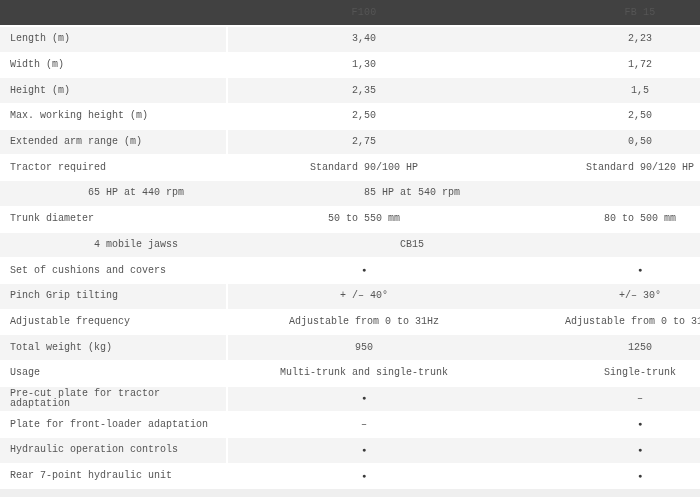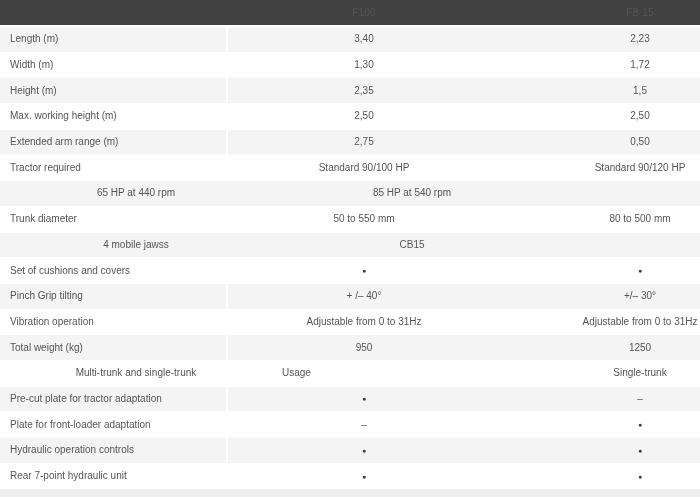--- a/index.html
+++ b/index.html
@@ -1,21 +1,21 @@
 <!DOCTYPE html>
 <html style="--header-bg: #414141; --header-text: #f2f2f2; --stripe: #f4f4f4; --text: #555555;"><head>
 <meta charset="utf-8">
 <style>
   html,body{margin:0;padding:0;background:#efefef;}
   #screen{
     position:relative;
     width:700px;height:497px;
     overflow:hidden;
     background:#efefef;
-    font-family:Liberation Sans, sans-serif;
+    font-family:Liberation Mono, monospace;
     -webkit-font-smoothing:antialiased;
   }
   #spec-table{
     position:absolute;left:0;top:0;
     width:782px;
   }
   .hdr-row{
     display:flex;
     height:27px;
     background:var(--header-bg,#414141);
@@ -114,32 +114,32 @@
     <div class="cell c-label">Set of cushions and covers</div>
     <div class="cell c-f100 dot">●</div>
     <div class="cell c-fb15 dot">●</div>
   </div>
         <div class="row stripe">
     <div class="cell c-label">Pinch Grip tilting</div>
     <div class="cell c-f100">+ /– 40°</div>
     <div class="cell c-fb15">+/– 30°</div>
   </div>
         <div class="row plain">
-    <div class="cell c-label">Vibration operation</div>
+    <div class="cell c-label">Adjustable frequency</div>
     <div class="cell c-f100">Adjustable from 0 to 31Hz</div>
     <div class="cell c-fb15">Adjustable from 0 to 31Hz</div>
   </div>
         <div class="row stripe">
     <div class="cell c-label">Total weight (kg)</div>
     <div class="cell c-f100">950</div>
     <div class="cell c-fb15">1250</div>
   </div>
         <div class="row plain">
+    <div class="cell c-label">Usage</div>
     <div class="cell c-f100">Multi-trunk and single-trunk</div>
-    <div class="cell c-label">Usage</div>
     <div class="cell c-fb15">Single-trunk</div>
   </div>
         <div class="row stripe">
     <div class="cell c-label">Pre-cut plate for tractor adaptation</div>
     <div class="cell c-f100 dot">●</div>
     <div class="cell c-fb15">–</div>
   </div>
         <div class="row plain">
     <div class="cell c-label">Plate for front-loader adaptation</div>
     <div class="cell c-f100">–</div>

